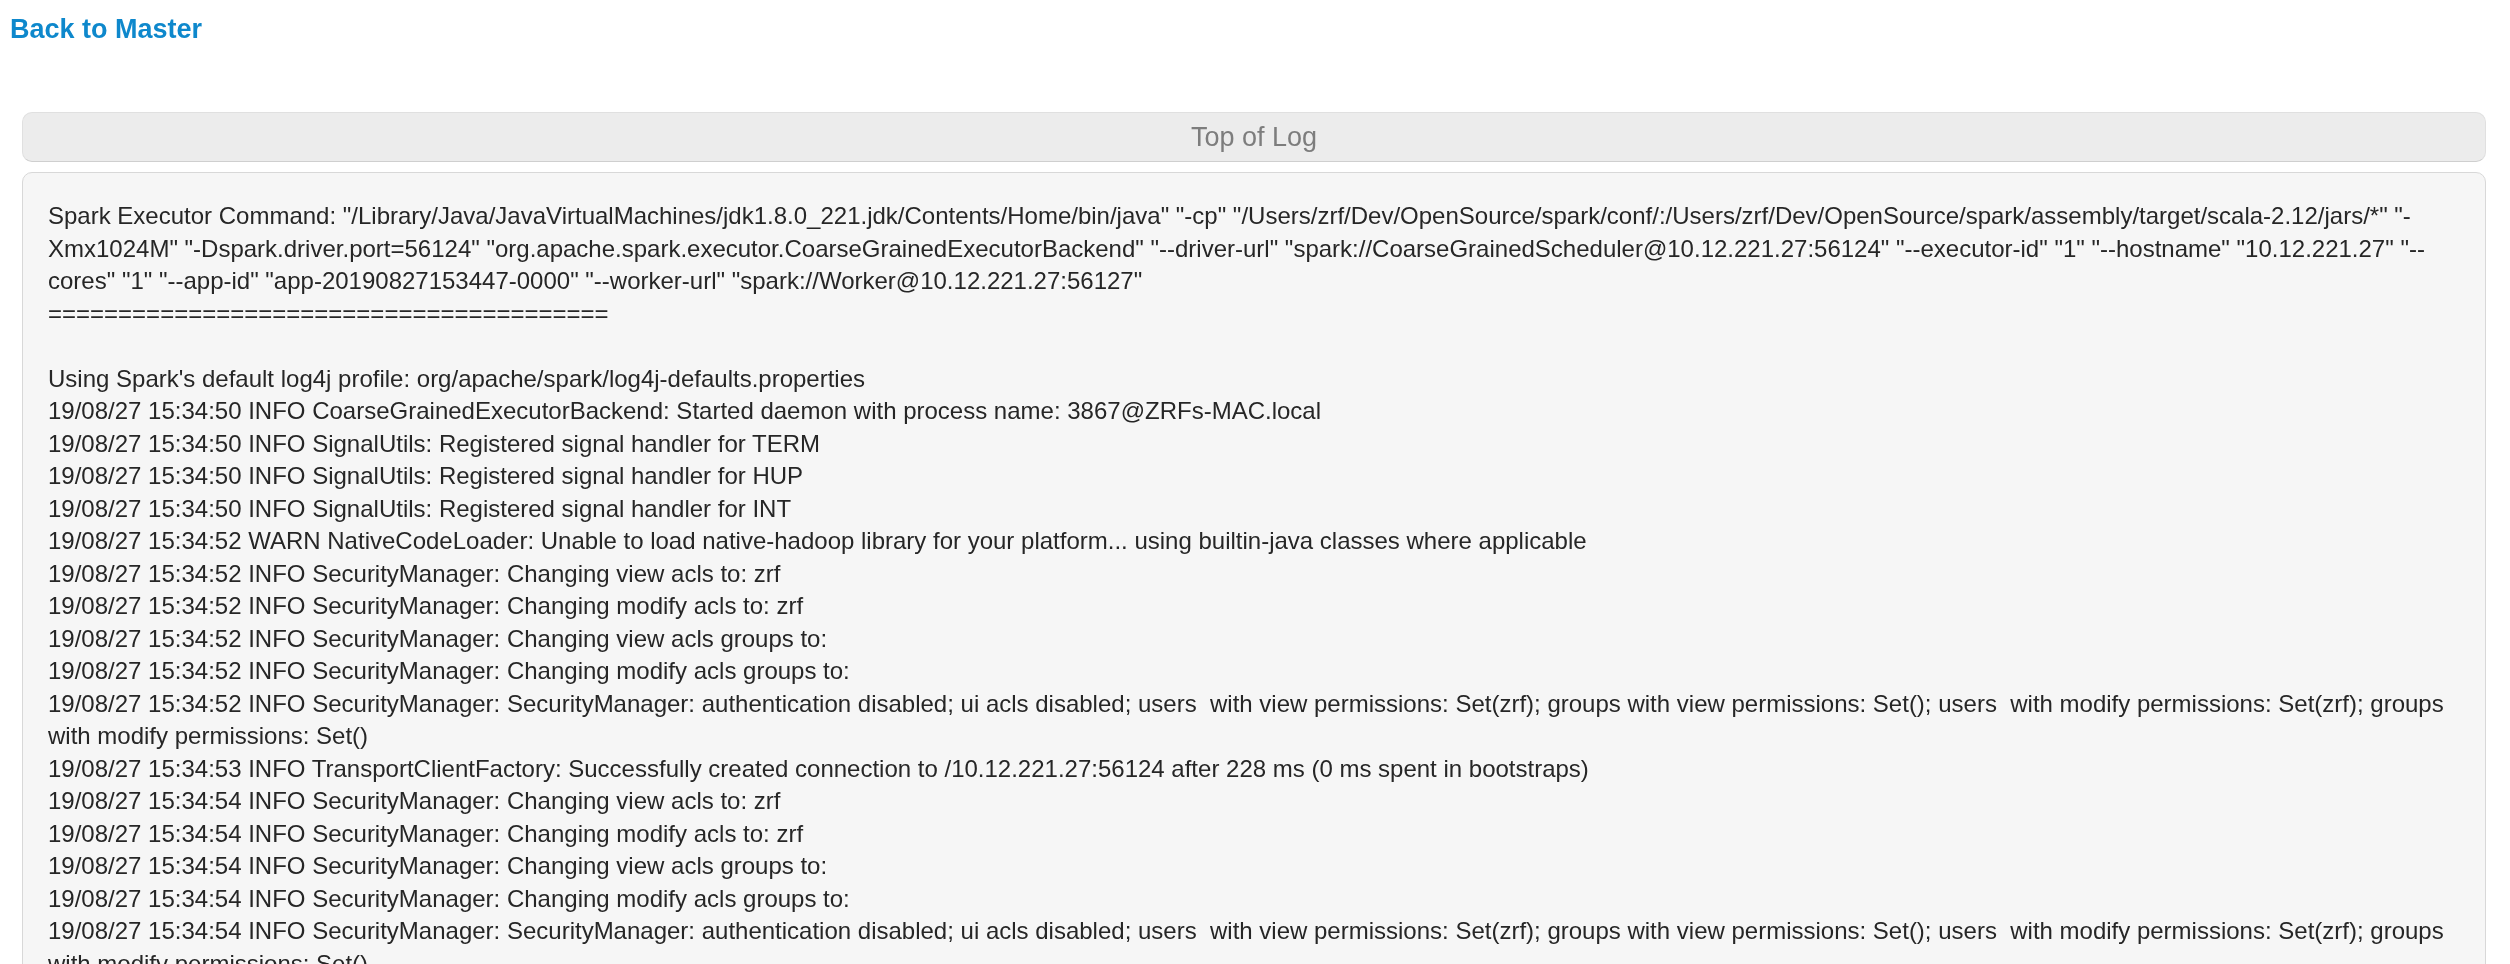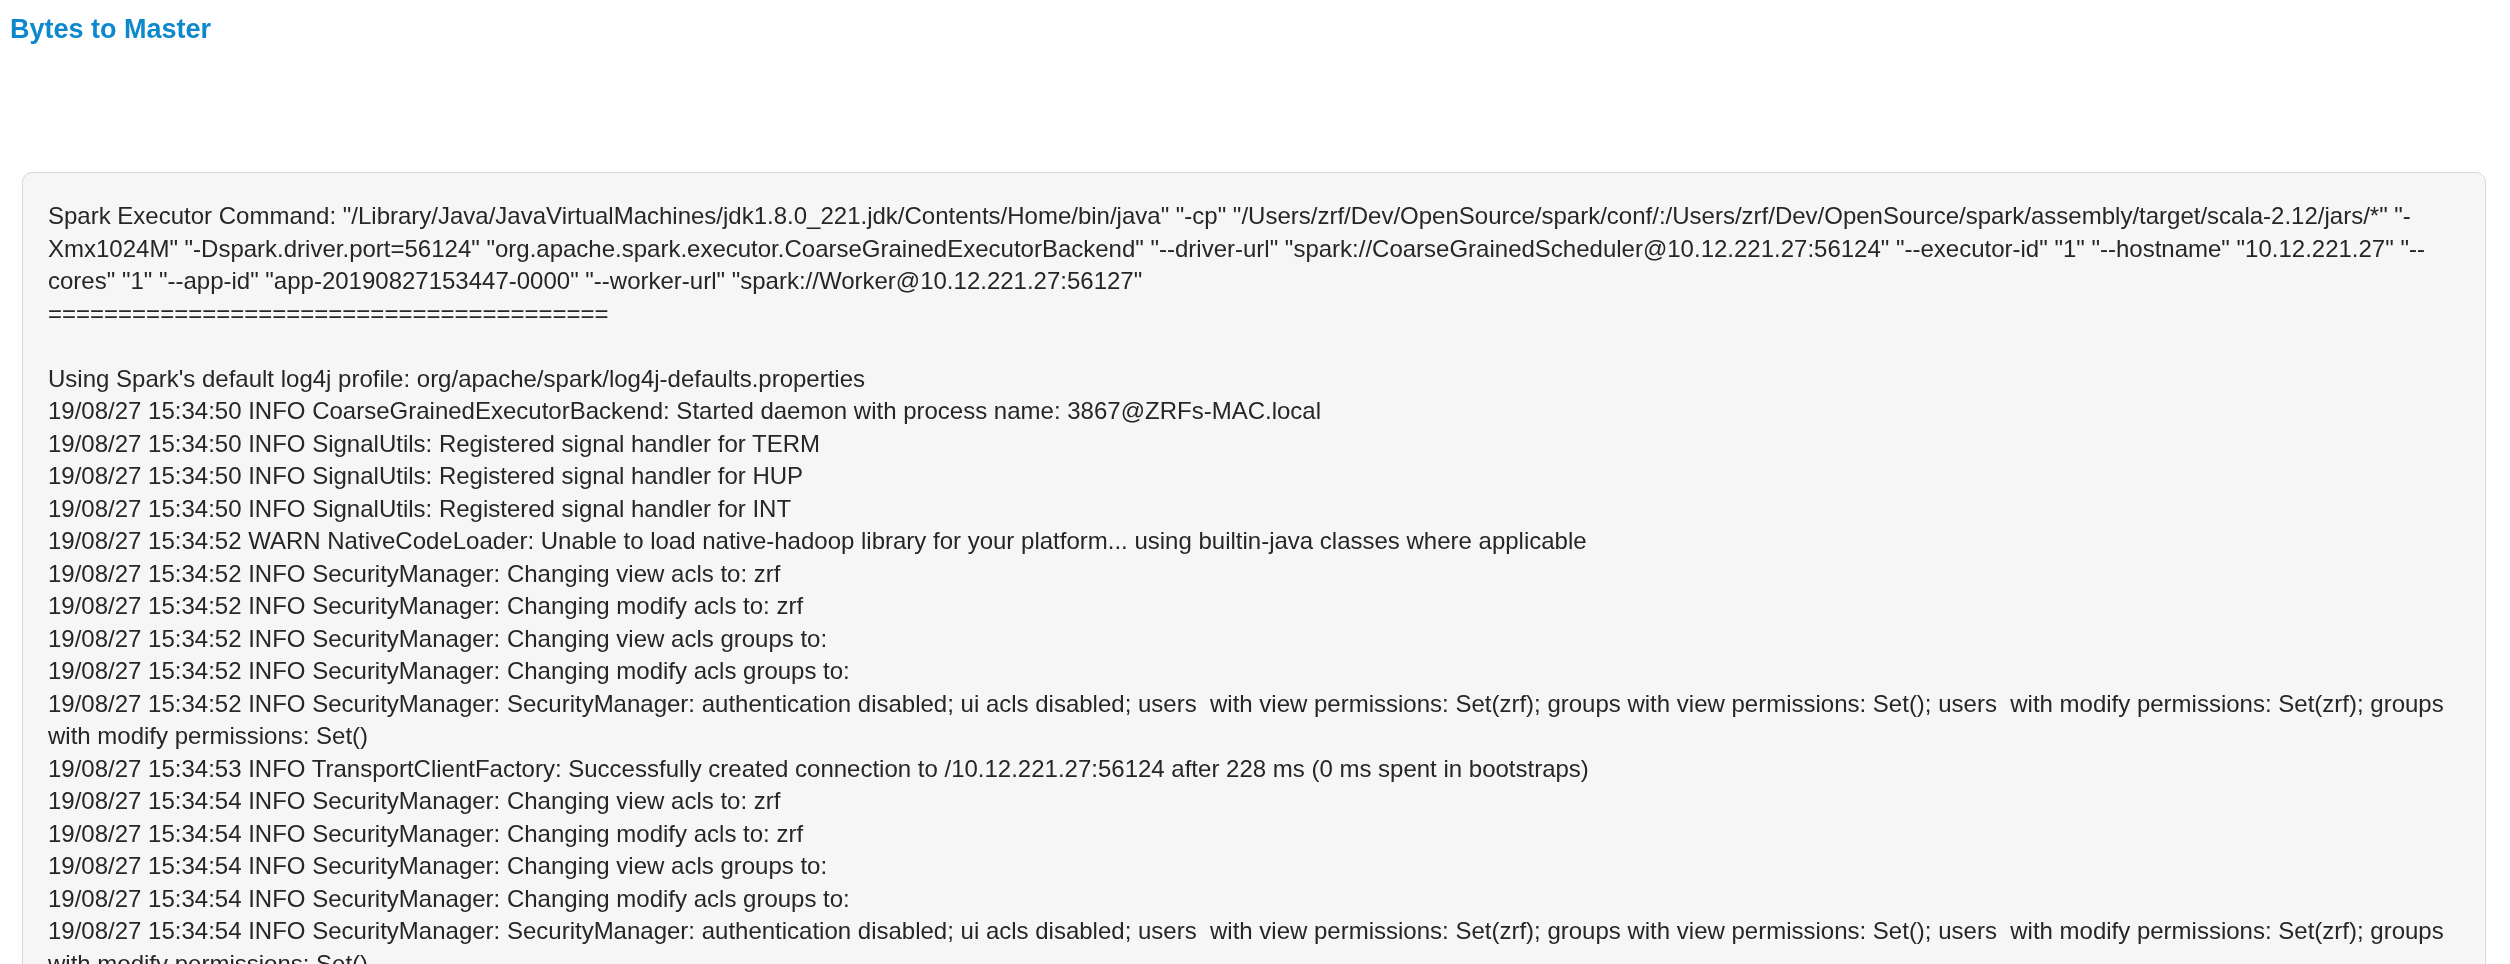--- a/index.html
+++ b/index.html
@@ -76,23 +76,26 @@
     white-space: pre-wrap;
     word-wrap: break-word;
     overflow-wrap: break-word;
   }
 </style>
 </head>
 <body>
 
 <div class="page">
 
-  <a class="back-link">Bytes to Master</a>
+  <a class="back-link">Back to Master</a>
 
 
+  <div class="log-header">
+    <span class="log-header-label">Top of Log</span>
+  </div>
 
   <div class="log-box">
     <pre class="log-content">Spark Executor Command: "/Library/Java/JavaVirtualMachines/jdk1.8.0_221.jdk/Contents/Home/bin/java" "-cp" "/Users/zrf/Dev/OpenSource/spark/conf/:/Users/zrf/Dev/OpenSource/spark/assembly/target/scala-2.12/jars/*" "-Xmx1024M" "-Dspark.driver.port=56124" "org.apache.spark.executor.CoarseGrainedExecutorBackend" "--driver-url" "spark://CoarseGrainedScheduler@10.12.221.27:56124" "--executor-id" "1" "--hostname" "10.12.221.27" "--cores" "1" "--app-id" "app-20190827153447-0000" "--worker-url" "spark://Worker@10.12.221.27:56127"
 ========================================
 
 Using Spark's default log4j profile: org/apache/spark/log4j-defaults.properties
 19/08/27 15:34:50 INFO CoarseGrainedExecutorBackend: Started daemon with process name: 3867@ZRFs-MAC.local
 19/08/27 15:34:50 INFO SignalUtils: Registered signal handler for TERM
 19/08/27 15:34:50 INFO SignalUtils: Registered signal handler for HUP
 19/08/27 15:34:50 INFO SignalUtils: Registered signal handler for INT

